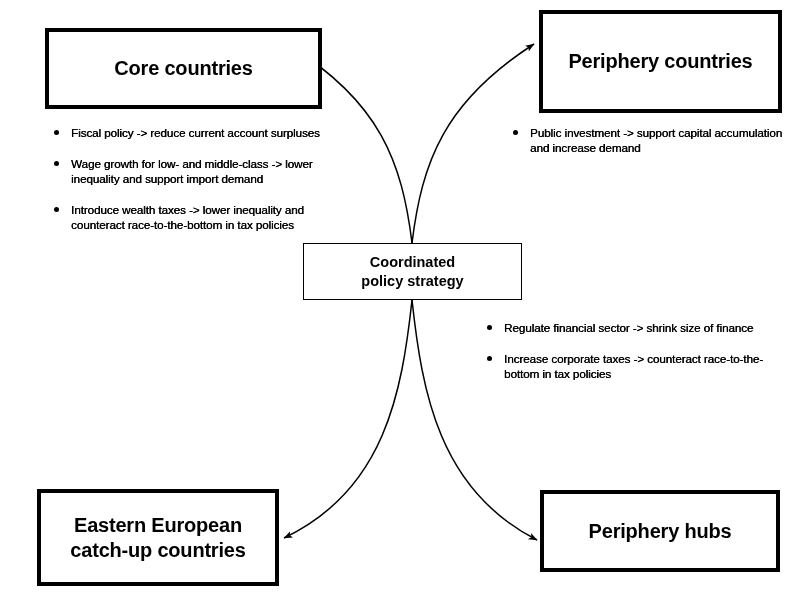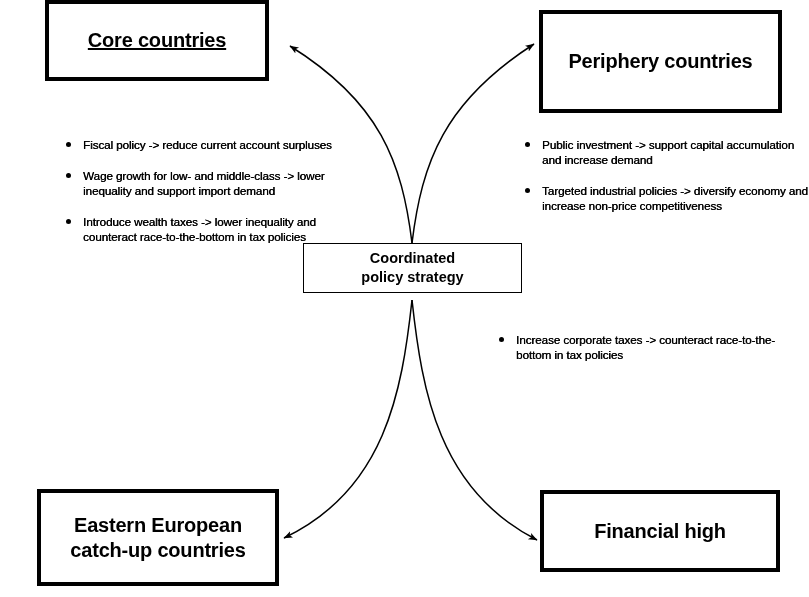--- a/index.html
+++ b/index.html
@@ -27,42 +27,42 @@
     box-sizing: border-box;
   }
   .node-box .node-label {
     font-size: 20px;
     font-weight: 700;
     line-height: 25px;
     text-align: center;
     white-space: pre-line;
     letter-spacing: -0.2px;
   }
-  #box-core      { left: 45px;  top: 0;  width: 224px; height: 81px; text-decoration: underline; }
+  #box-core      { left: 45px;  top: 28px;  width: 277px; height: 81px; }
   #box-periphery { left: 539px; top: 10px;  width: 243px; height: 103px; }
   #box-eastern   { left: 37px;  top: 489px; width: 242px; height: 97px; }
   #box-financial { left: 540px; top: 490px; width: 240px; height: 82px; }
   #box-center {
     position: absolute;
-    left: 303px; top: 243px; width: 219px; height: 50px;
+    left: 303px; top: 243px; width: 219px; height: 57px;
     border: 1.5px solid #000;
     background: #fff;
     display: flex; align-items: center; justify-content: center;
     box-sizing: border-box;
   }
   #box-center .node-label {
     font-size: 14.5px;
     font-weight: 700;
     line-height: 19px;
     text-align: center;
     white-space: pre-line;
   }
   ul.policy-list {
     position: absolute;
-    margin: 16px; padding: 0;
+    margin: 4px; padding: 0;
     list-style: none;
   }
   ul.policy-list li {
     position: relative;
     padding-left: 18px;
     margin: 0 0 16px 0;
     font-size: 11.7px;
     line-height: 15px;
     white-space: pre;
     letter-spacing: -0.1px;
@@ -105,39 +105,38 @@
   <div class="node-box" id="box-periphery">
     <div class="node-label">Periphery countries</div>
   </div>
 
   <div class="node-box" id="box-eastern">
     <div class="node-label">Eastern European
 catch-up countries</div>
   </div>
 
   <div class="node-box" id="box-financial">
-    <div class="node-label">Financial high</div>
+    <div class="node-label">Periphery hubs</div>
   </div>
 
   <div id="box-center">
     <div class="node-label">Coordinated
 policy strategy</div>
   </div>
 
   <ul class="policy-list" id="list-core">
       <li>Fiscal policy -&gt; reduce current account surpluses</li>
       <li>Wage growth for low- and middle-class -&gt; lower
 inequality and support import demand</li>
       <li>Introduce wealth taxes -&gt; lower inequality and
 counteract race-to-the-bottom in tax policies</li>
     </ul>
   <ul class="policy-list" id="list-periphery">
       <li>Public investment -&gt; support capital accumulation
 and increase demand</li>
-      <li>Targeted industrial policies -&gt; diversify economy and
-increase non-price competitiveness</li>
     </ul>
   <ul class="policy-list" id="list-financial">
+      <li>Regulate financial sector -&gt; shrink size of finance</li>
       <li>Increase corporate taxes -&gt; counteract race-to-the-
 bottom in tax policies</li>
     </ul>
 
 </div>
 
 </body></html>

